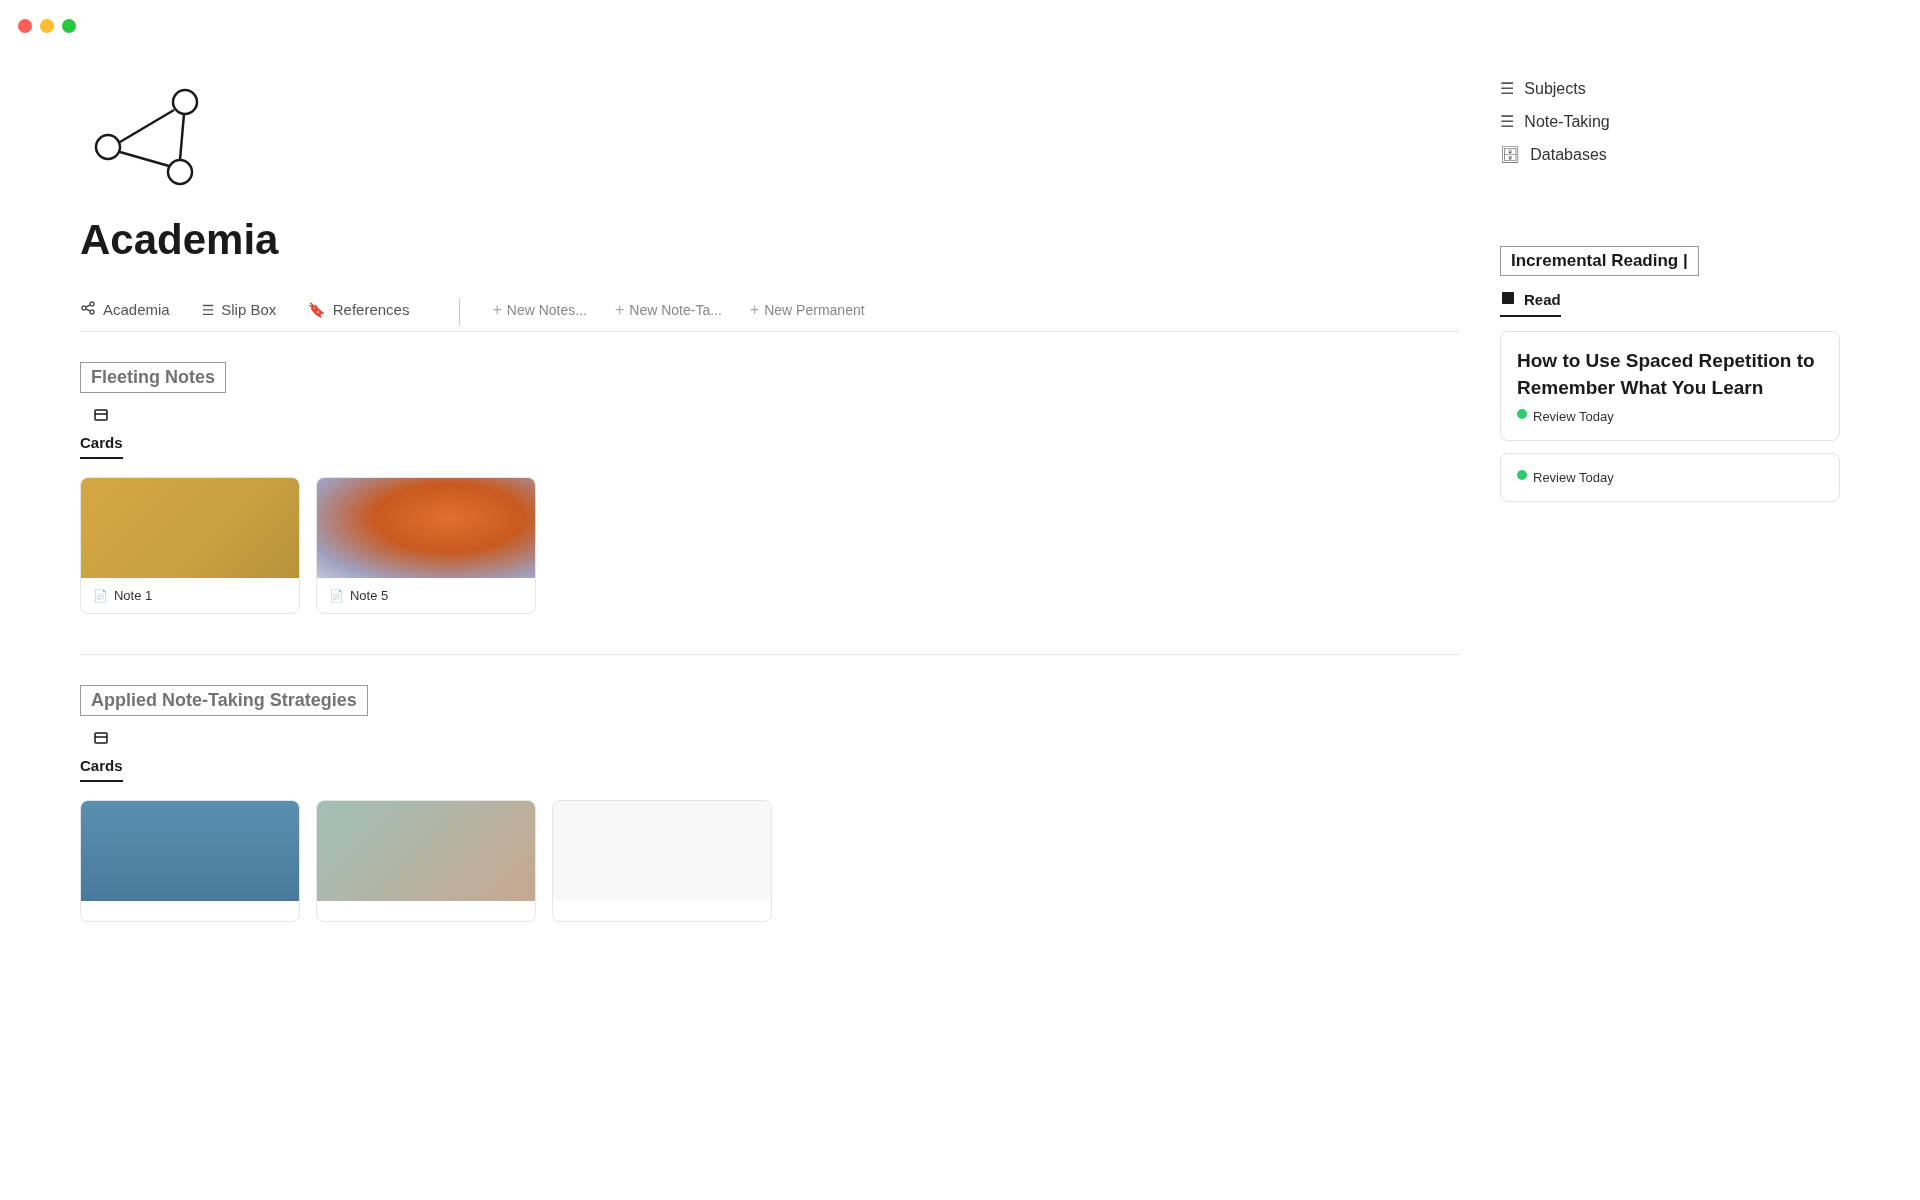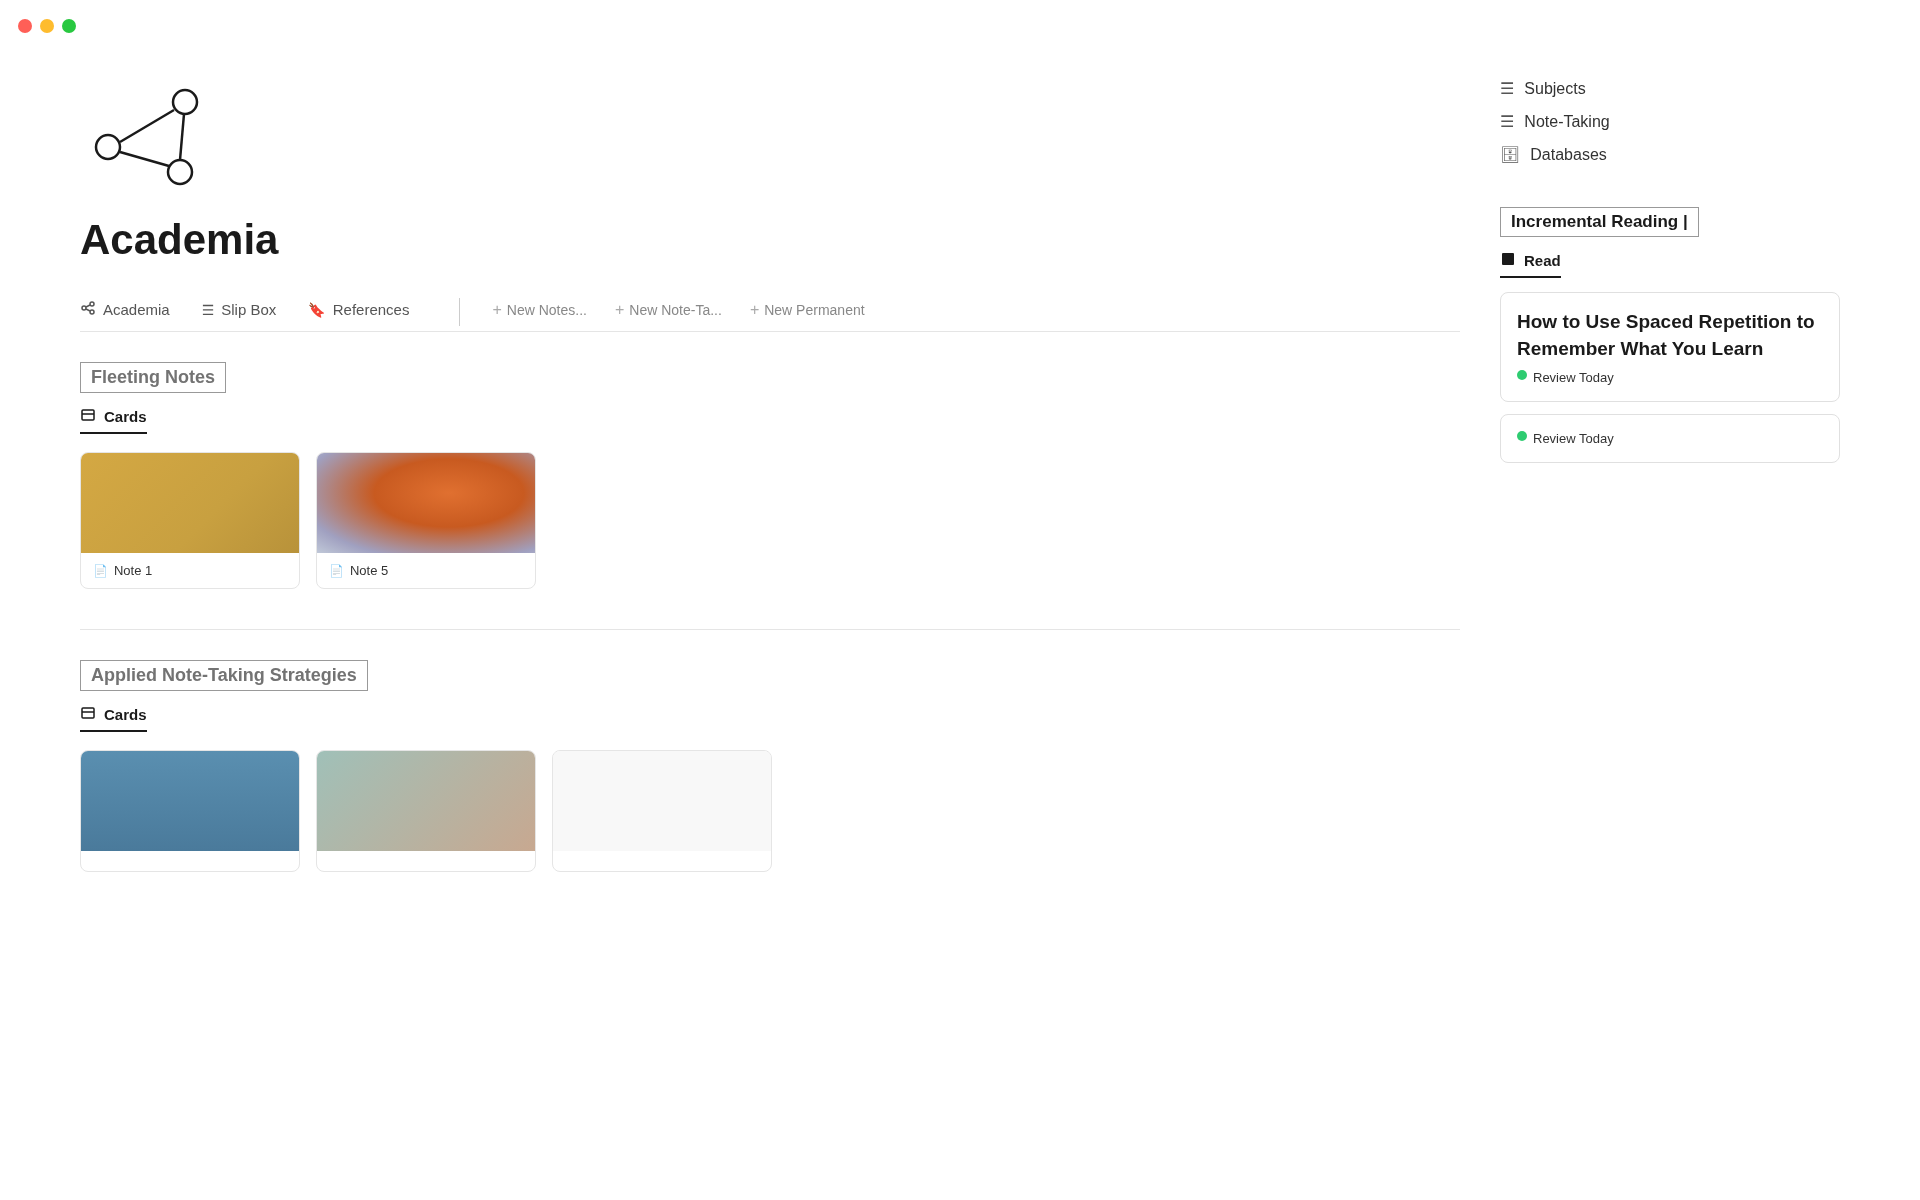--- a/index.html
+++ b/index.html
@@ -118,20 +118,21 @@
 
     
     .cards-tab-row {
       display: flex;
       align-items: center;
       gap: 8px;
       margin-bottom: 18px;
       border-bottom: 2px solid #1a1a1a;
       padding-bottom: 6px;
       width: fit-content;
+      flex-direction: column;
     }
     .cards-tab-label {
       font-size: 15px;
       font-weight: 600;
       color: #1a1a1a;
     }
     .cards-tab-icon {
       font-size: 15px;
     }
 
@@ -217,20 +218,21 @@
       margin-bottom: 16px;
     }
     .incremental-title {
       display: inline-block;
       border: 1.5px solid #999;
       padding: 4px 10px;
       font-size: 17px;
       font-weight: 600;
       color: #1a1a1a;
       margin-bottom: 14px;
+      margin-top: 39px;
     }
     .read-tab-row {
       display: flex;
       align-items: center;
       gap: 8px;
       margin-bottom: 14px;
       border-bottom: 2px solid #1a1a1a;
       padding-bottom: 6px;
       width: fit-content;
     }

